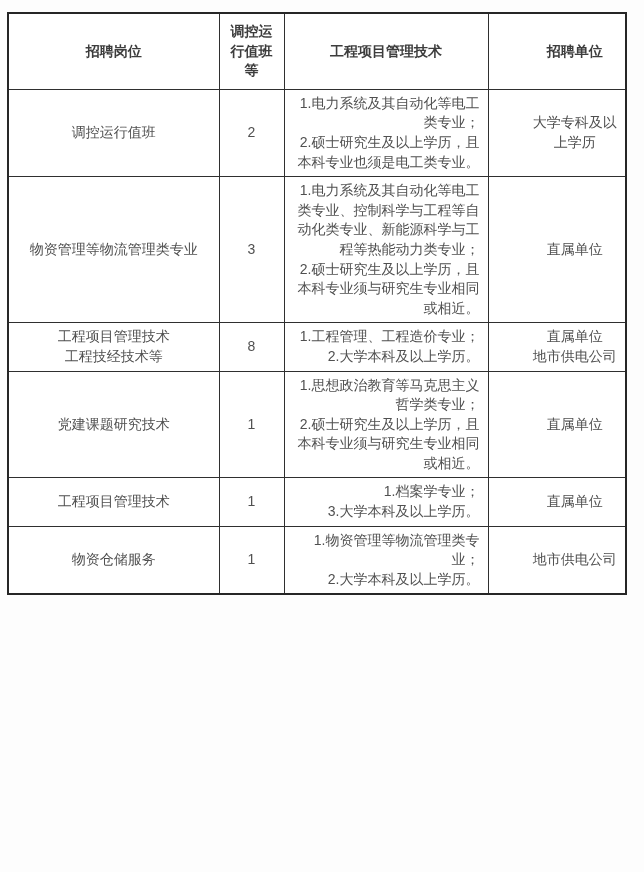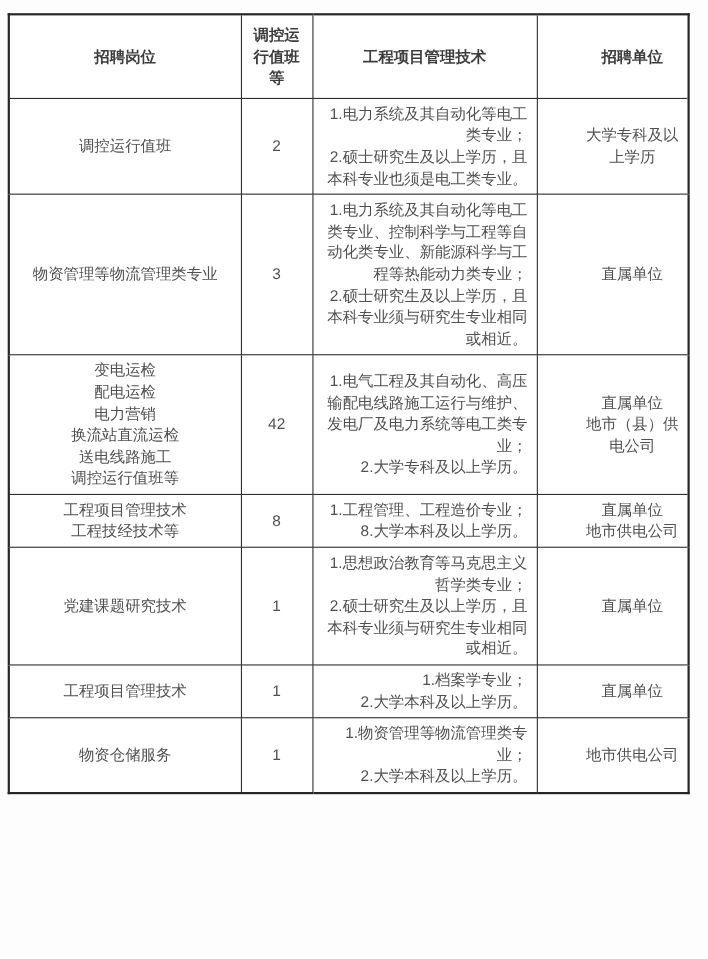--- a/index.html
+++ b/index.html
@@ -85,53 +85,40 @@
       <td class="cell-employer">大学专科及以上学历</td>
     </tr>
     <tr>
       <td class="cell-position">物资管理等物流管理类专业</td>
       <td class="cell-headcount">3</td>
       <td class="cell-requirements">1.电力系统及其自动化等电工类专业、控制科学与工程等自动化类专业、新能源科学与工程等热能动力类专业；
 2.硕士研究生及以上学历，且本科专业须与研究生专业相同或相近。</td>
       <td class="cell-employer">直属单位</td>
     </tr>
     <tr>
-      <td class="cell-position">变电运检
-配电运检
-电力营销
-换流站直流运检
-送电线路施工
-调控运行值班等</td>
-      <td class="cell-headcount">42</td>
-      <td class="cell-requirements">1.电气工程及其自动化、高压输配电线路施工运行与维护、发电厂及电力系统等电工类专业；
-2.大学专科及以上学历。</td>
-      <td class="cell-employer">直属单位
-地市（县）供电公司</td>
-    </tr>
-    <tr>
       <td class="cell-position">工程项目管理技术
 工程技经技术等</td>
       <td class="cell-headcount">8</td>
       <td class="cell-requirements">1.工程管理、工程造价专业；
-8.大学本科及以上学历。</td>
+2.大学本科及以上学历。</td>
       <td class="cell-employer">直属单位
 地市供电公司</td>
     </tr>
     <tr>
       <td class="cell-position">党建课题研究技术</td>
       <td class="cell-headcount">1</td>
       <td class="cell-requirements">1.思想政治教育等马克思主义哲学类专业；
 2.硕士研究生及以上学历，且本科专业须与研究生专业相同或相近。</td>
       <td class="cell-employer">直属单位</td>
     </tr>
     <tr>
       <td class="cell-position">工程项目管理技术</td>
       <td class="cell-headcount">1</td>
       <td class="cell-requirements">1.档案学专业；
-2.大学本科及以上学历。</td>
+3.大学本科及以上学历。</td>
       <td class="cell-employer">直属单位</td>
     </tr>
     <tr>
       <td class="cell-position">物资仓储服务</td>
       <td class="cell-headcount">1</td>
       <td class="cell-requirements">1.物资管理等物流管理类专业；
 2.大学本科及以上学历。</td>
       <td class="cell-employer">地市供电公司</td>
     </tr>
   </tbody>

